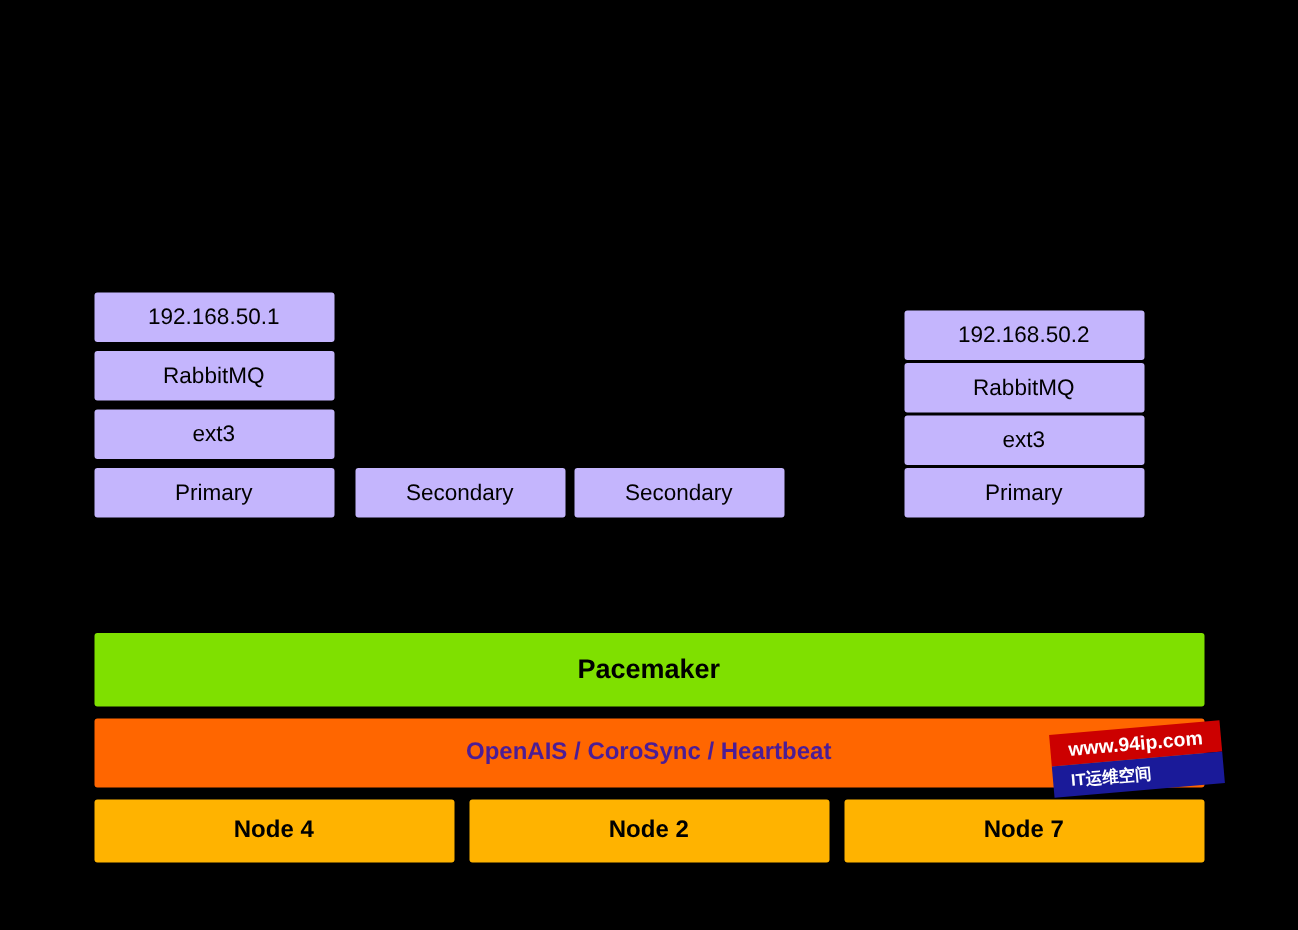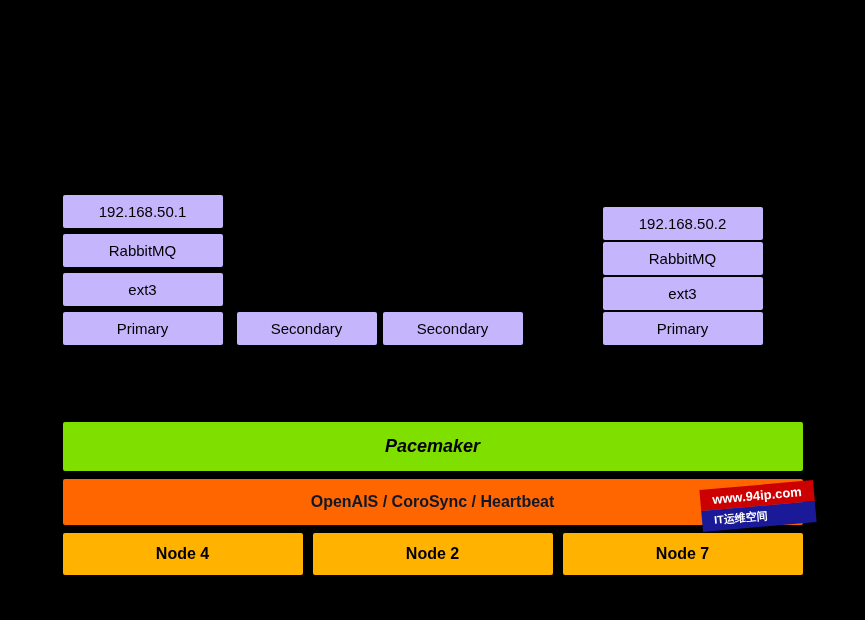--- a/index.html
+++ b/index.html
@@ -74,25 +74,24 @@
     }
     .bar-green {
       background: #7FE000;
       color: #000;
       padding: 14px;
       text-align: center;
       font-size: 18px;
       font-weight: bold;
       border-radius: 2px;
       width: 100%;
-      font-style: italic;
     }
     .bar-orange {
       background: #FF6600;
-      color: #0f172a;
+      color: #4c1d95;
       padding: 14px;
       text-align: center;
       font-size: 16px;
       font-weight: bold;
       border-radius: 2px;
       width: 100%;
     }
     .nodes-row {
       display: flex;
       justify-content: space-between;

